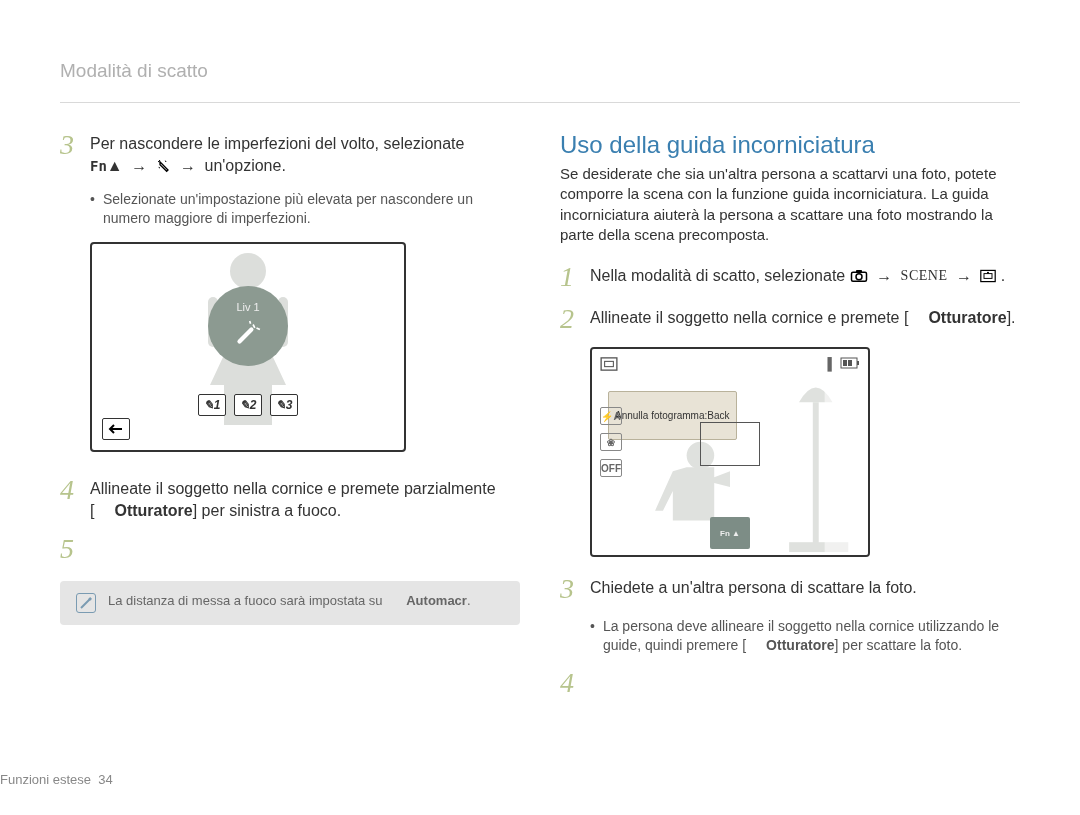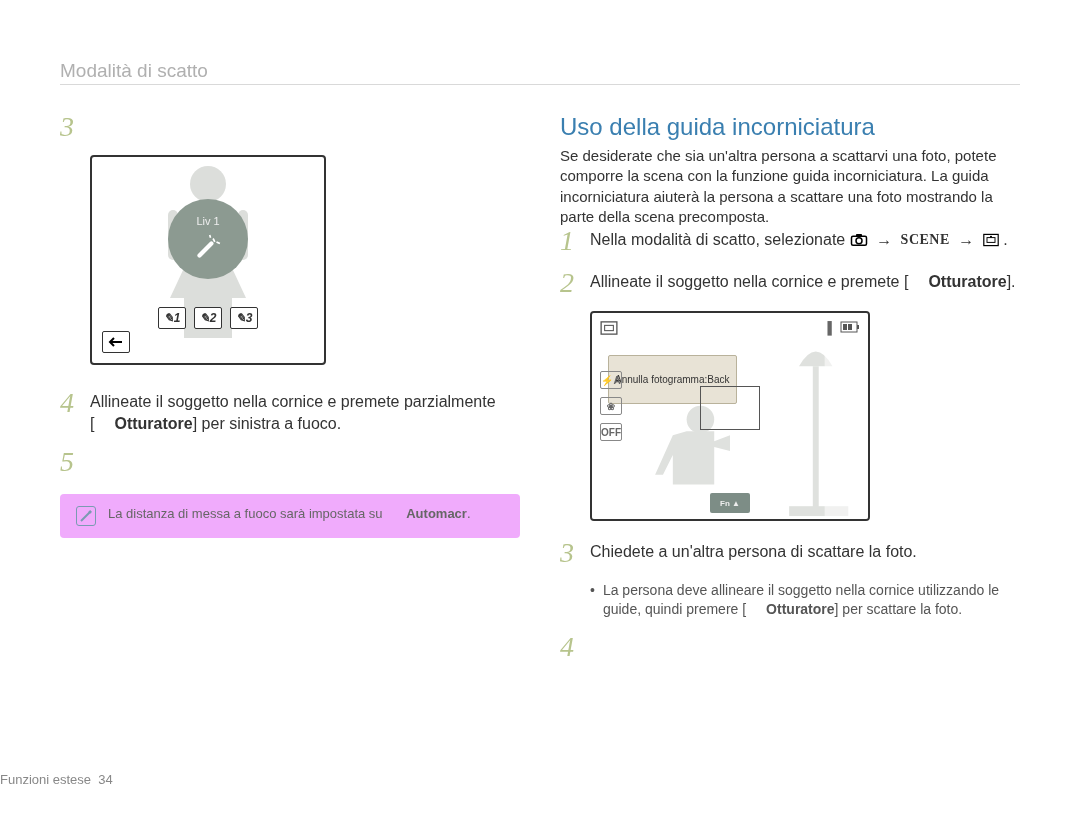--- a/index.html
+++ b/index.html
@@ -10,21 +10,21 @@
     height: 815px;
     padding: 60px 60px 30px 60px;
     position: relative;
     color: #333;
   }
   .breadcrumb {
     font-size: 19px;
     font-weight: 300;
     color: #b0b0b0;
     border-bottom: 1px solid #d9d9d9;
-    padding-bottom: 2px;
+    padding-bottom: 20px;
     margin-bottom: 28px;
   }
   .columns {
     display: flex;
     gap: 40px;
   }
   .col {
     flex: 1;
   }
   .step {
@@ -62,21 +62,21 @@
     margin-right: 8px;
   }
   .fn-icon {
     font-family: monospace;
     font-weight: bold;
     font-size: 14px;
   }
   .arrow { margin: 0 4px; }
   .bold { font-weight: bold; margin-left: 20px; }
   .screenshot-box {
-    width: 236px;
+    width: 316px;
     height: 210px;
     border: 2px solid #333;
     border-radius: 4px;
     margin: 10px 0 24px 30px;
     position: relative;
     background: #fff;
     overflow: hidden;
   }
   .silhouette {
     position: absolute;
@@ -124,21 +124,21 @@
     position: absolute;
     left: 10px; bottom: 10px;
     width: 28px; height: 22px;
     border: 1px solid #333;
     background: #fff;
     border-radius: 2px;
     display: flex;
     align-items: center;justify-content: center;
   }
   .note-box {
-    background: #f0abfc;
+    background: #e5e5e5;
     border-radius: 4px;
     padding: 12px 16px;
     margin: 18px 0 0 0;
     display: flex;
     align-items: flex-start;
     gap: 12px;
     font-size: 13px;
     color: #666;
   }
   .note-icon {
@@ -150,20 +150,21 @@
   }
   .section-title {
     font-size: 24px;
     color: #3a7fb0;
     font-weight: 400;
     margin-bottom: 5px;
   }
   .intro {
     font-size: 15px;
     line-height: 1.35;
+    margin-bottom: 18px;
   }
   
   .screenshot-box2 {
     width: 280px; height: 210px;
     border: 2px solid #333;
     border-radius: 4px;
     margin: 8px 0 18px 30px;
     position: relative;
     background:#fff;
     overflow:hidden;
@@ -198,41 +199,41 @@
     display:flex; flex-direction:column; gap:8px;
     font-size:12px; color:#666;
   }
   .li-chip{
     width:22px;height:18px;border:1px solid #888;border-radius:2px;
     display:flex;align-items:center;justify-content:center;
     font-size:10px;font-weight:bold;
   }
   .sb2-bottom{
     position:absolute; left:50%; bottom:6px; transform:translateX(-50%);
-    width:40px;height:20px;background:#7d8d86;
+    width:40px;height:32px;background:#7d8d86;
     border-radius:2px;
     display:flex;align-items:center;justify-content:center;
     color:#eee;font-size:8px;font-weight:bold;margin-top:8px;
   }
   .footer {
     position: absolute;
     left:0; right:0;
     bottom: 28px;
     text-align: left;
     font-size: 13px;
     color: #888;
   }
   .camera-icon{
     width:18px;height:14px;
     vertical-align:-2px;
   }
   .scene-icon{
     font-family: Georgia, serif;
     font-size: 14px;
-    font-weight: bold;
+    font-weight: normal;
     letter-spacing: 0.5px;
     vertical-align: middle;
   }
   .guide-icon{
     width:16px;height:14px;
     vertical-align:-2px;
   }
   .back-arrow-icon{
     width:18px;height:14px;
     vertical-align:-2px;
@@ -246,20 +247,38 @@
 <body>
 
 <div class="breadcrumb">Modalità di scatto</div>
 
 <div class="columns">
 
   <div class="col">
 
     <div class="step">
       <div class="step-num">3</div>
+      <div class="step-body">
+        <span>Per nascondere le imperfezioni del volto, selezionate</span><br>
+        <span class="fn-icon">Fn</span><span>▲</span>
+        <span class="arrow">→</span>
+        <span>
+          <svg class="wand-icon" viewBox="0 0 24 24">
+              <path d="M6 6l2 2 10 10-2 2L6 10z" fill="none" stroke="#000" stroke-width="2"></path>
+              <path d="M5 3l1 2M3 5l2 1M14 4l1 2M4 14l2 1" stroke="#000" stroke-width="1.5"></path>
+            </svg>
+        </span>
+        <span class="arrow">→</span>
+        <span>un'opzione.</span>
+      </div>
+    </div>
+    <div class="bullet-list">
+      <div class="bullet">
+          <span>Selezionate un'impostazione più elevata per nascondere un numero maggiore di imperfezioni.</span>
+        </div>
     </div>
 
     <div class="screenshot-box">
       <svg class="silhouette" width="160" height="200" viewBox="0 0 160 200">
         <g fill="#dcdedb">
           <circle cx="80" cy="34" r="18"></circle>
           <path d="M80 52c-16 0-24 12-24 26v40l-14 30h14v40h48v-40h14l-14-30V78c0-14-8-26-24-26z"></path>
           <rect x="40" y="60" width="10" height="50" rx="5"></rect>
           <rect x="110" y="60" width="10" height="50" rx="5"></rect>
         </g>

